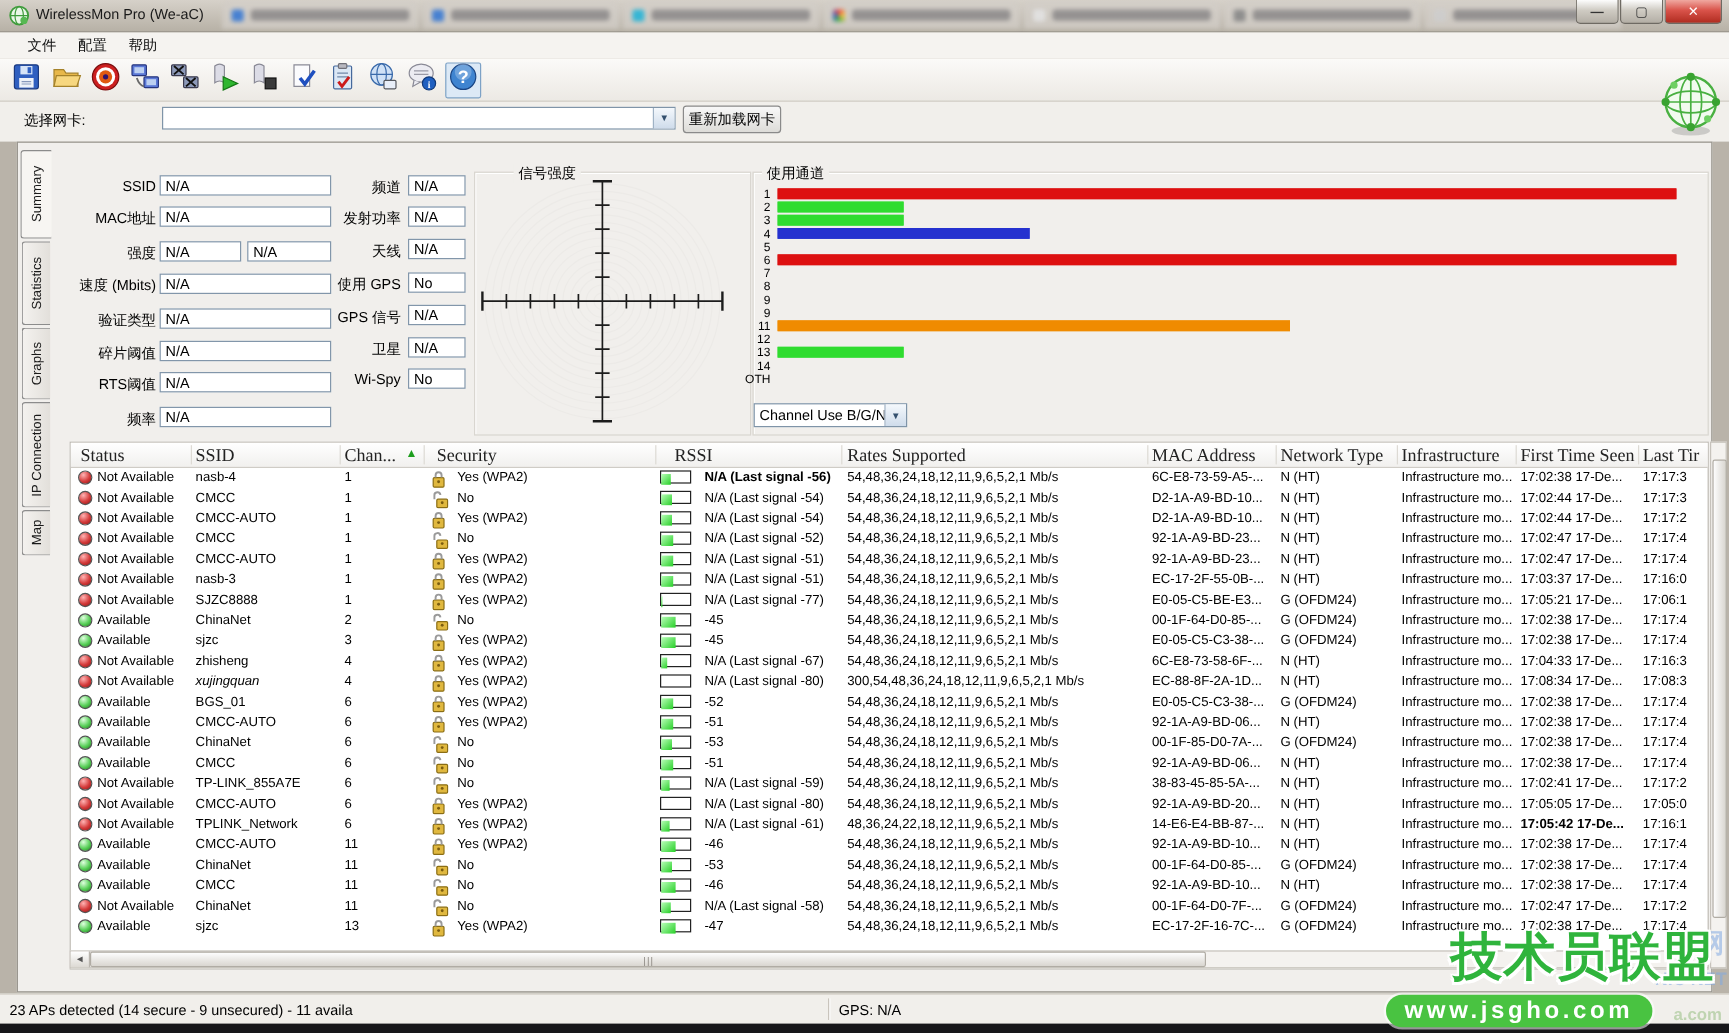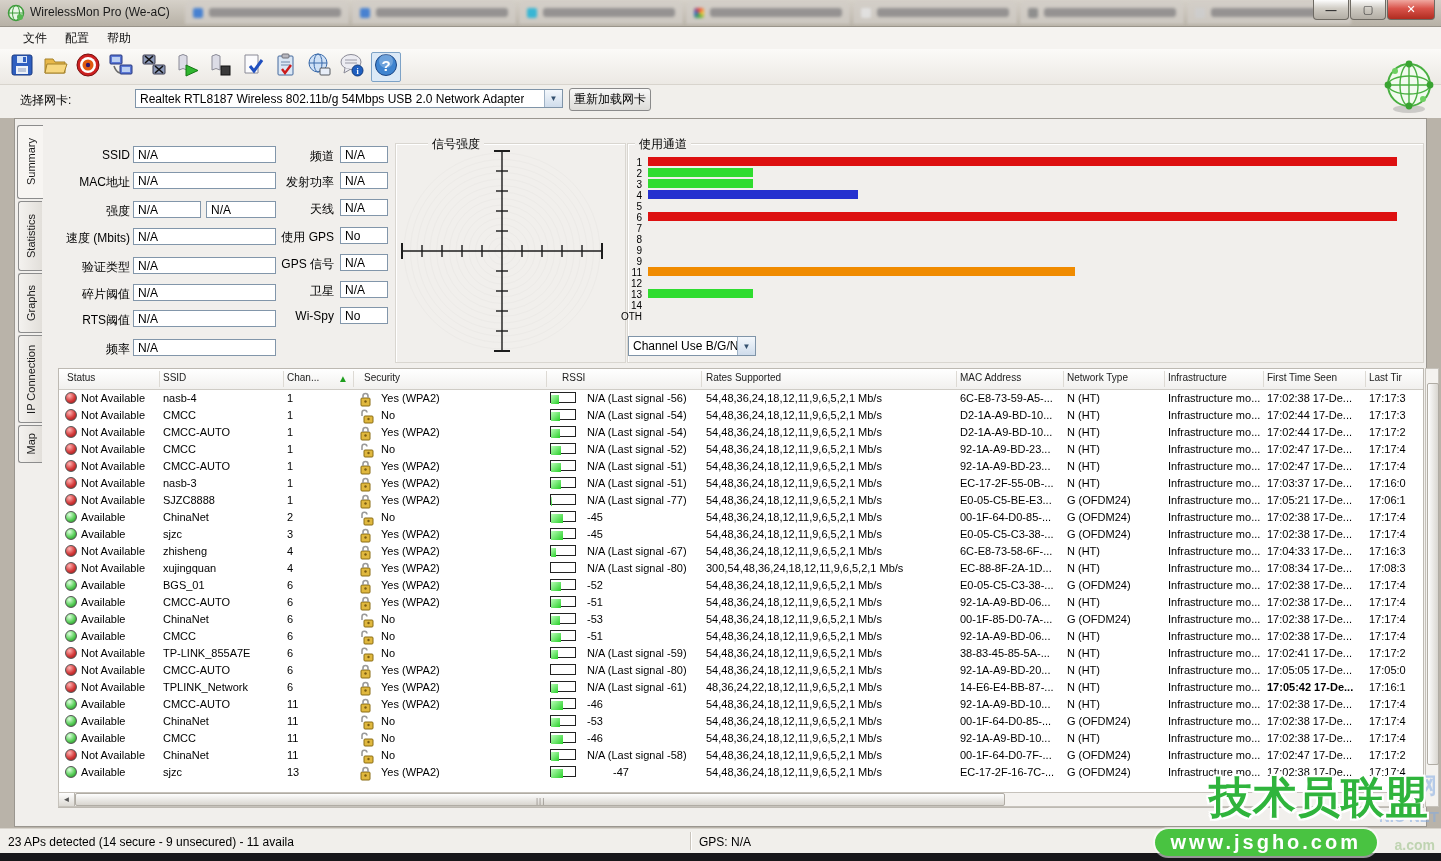--- a/index.html
+++ b/index.html
@@ -44,21 +44,21 @@
   .side-tab span{writing-mode:vertical-rl;transform:rotate(180deg);font-size:11px;color:#1a1a1a;white-space:nowrap;}
   .field-label{position:absolute;font-size:12px;color:#000;text-align:right;}
   .field-input{position:absolute;background:#fff;border:1px solid #8296aa;height:17px;box-sizing:border-box;font-size:12px;color:#000;padding:1px 0 0 4px;overflow:hidden;}
   .groupbox{position:absolute;border:1px solid #d9d6d0;box-shadow:1px 1px 0 #fff inset;}
   .group-title{position:absolute;font-size:12px;color:#000;background:#f1efec;padding:0 4px;}
   .chan-label{position:absolute;font-size:10px;color:#000;text-align:right;width:30px;}
   .chan-bar{position:absolute;height:9px;}
   
   .grid{position:absolute;left:58px;top:368px;width:1366px;height:440px;background:#fff;border:1px solid #bdb9b2;box-sizing:border-box;}
   .ghead{position:absolute;left:0;top:0;width:100%;height:20px;background:linear-gradient(#ffffff,#f1f0ee);border-bottom:1px solid #cfccc6;}
-  .gh-label{position:absolute;top:3px;font-size:10px;color:#222;white-space:nowrap;}
+  .gh-label{position:absolute;top:3px;font-size:15px;color:#222;white-space:nowrap;font-family:Liberation Serif, serif;}
   .gh-sep{position:absolute;top:2px;width:1px;height:16px;background:#dddad4;}
   .sort-arrow{position:absolute;top:4px;font-size:10px;color:#1e9e1e;}
   .gbody{position:absolute;left:0;top:21px;width:100%;height:403px;overflow:hidden;}
   .trow{position:absolute;left:0;width:100%;height:17px;font-size:11px;color:#000;}
   .trow span{position:absolute;top:2px;white-space:nowrap;}
   .sphere{position:absolute;top:2px;width:12px;height:12px;border-radius:50%;border:1px solid #555;box-sizing:border-box;}
   .sphere.red{background:radial-gradient(circle at 35% 28%,#ffb3b3,#d43a3a 55%,#8c1414);}
   .sphere.green{background:radial-gradient(circle at 35% 28%,#dfffdf,#58cf58 55%,#1d7a1d);}
   .rssibar{position:absolute;top:3px;width:26px;height:11px;border:1px solid #222;background:#fff;box-sizing:border-box;}
   .rssifill{height:100%;background:linear-gradient(135deg,#b9ffb9,#28cf28);}
@@ -231,21 +231,20 @@
           <circle cx="13" cy="13" r="10.5" fill="#3f84d0" stroke="#1a4584"></circle>
           <circle cx="13" cy="9" r="7" fill="rgba(255,255,255,.25)"></circle>
           <text x="13" y="18.5" font-size="15" fill="#fff" text-anchor="middle" font-weight="bold">?</text>
         </svg></span>
     </div>
 </div>
 
 <div class="adapterbar"></div>
 <span class="adapter-label">选择网卡:</span>
 <div class="combo" id="adapter-combo">
-  <span class="val" style="max-width:400px">Realtek RTL8187 Wireless 802.11b/g 54Mbps USB 2.0 Network Adapter</span>
   <span class="arrow">▼</span>
 </div>
 <div class="reload-btn">重新加载网卡</div>
 <span class="applogo">
   <svg width="52" height="54" viewBox="0 0 52 54">
     <ellipse cx="26" cy="49" rx="16" ry="4" fill="rgba(90,90,90,.25)"></ellipse>
     <circle cx="26" cy="25" r="21" fill="#f2fbef" stroke="#49b041" stroke-width="2"></circle>
     <ellipse cx="26" cy="25" rx="9" ry="21" fill="none" stroke="#49b041" stroke-width="1.4"></ellipse>
     <ellipse cx="26" cy="25" rx="21" ry="9" fill="none" stroke="#49b041" stroke-width="1.4"></ellipse>
     <line x1="5" y1="25" x2="47" y2="25" stroke="#49b041" stroke-width="1.4"></line>
@@ -422,21 +421,21 @@
         <span style="left: 228px;">1</span>
         <span class="locksvg" style="left: 300px;"><svg width="13" height="15" viewBox="0 0 13 15">
             <rect x="2" y="6" width="9" height="8" rx="1" fill="#e0b83f" stroke="#8a6d14"></rect>
             <path d="M4 6 v-2 a2.5 2.5 0 0 1 5 0 v2" fill="none" stroke="#9a9a9a" stroke-width="1.6"></path>
             <circle cx="6.5" cy="9.5" r="1.2" fill="#7a5c10"></circle>
           </svg></span>
         <span style="left: 322px;">Yes (WPA2)</span>
         <span class="rssibar" style="left: 491px;">
           <span class="rssifill" style="display: block; width: 35%;"></span>
         </span>
-        <span style="left: 528px;">N/A (Last signal -56)</span>
+        <span style="left: 528px; font-weight: bold;">N/A (Last signal -56)</span>
         <span style="left: 647px;">54,48,36,24,18,12,11,9,6,5,2,1 Mb/s</span>
         <span style="left: 901px;">6C-E8-73-59-A5-...</span>
         <span style="left: 1008px;">N (HT)</span>
         <span style="left: 1109px;">Infrastructure mo...</span>
         <span style="left: 1208px;">17:02:38 17-De...</span>
         <span style="left: 1310px;">17:17:3</span>
       </div>
       <div class="trow" style="top: 17px;">
         <span class="sphere red" style="left: 6px;"></span>
         <span style="left: 22px;">Not Available</span>
@@ -631,21 +630,21 @@
         <span style="left: 647px;">54,48,36,24,18,12,11,9,6,5,2,1 Mb/s</span>
         <span style="left: 901px;">6C-E8-73-58-6F-...</span>
         <span style="left: 1008px;">N (HT)</span>
         <span style="left: 1109px;">Infrastructure mo...</span>
         <span style="left: 1208px;">17:04:33 17-De...</span>
         <span style="left: 1310px;">17:16:3</span>
       </div>
       <div class="trow" style="top: 170px;">
         <span class="sphere red" style="left: 6px;"></span>
         <span style="left: 22px;">Not Available</span>
-        <span style="left: 104px;">xujingquan</span>
+        <span style="left: 104px; font-style: italic;">xujingquan</span>
         <span style="left: 228px;">4</span>
         <span class="locksvg" style="left: 300px;"><svg width="13" height="15" viewBox="0 0 13 15">
             <rect x="2" y="6" width="9" height="8" rx="1" fill="#e0b83f" stroke="#8a6d14"></rect>
             <path d="M4 6 v-2 a2.5 2.5 0 0 1 5 0 v2" fill="none" stroke="#9a9a9a" stroke-width="1.6"></path>
             <circle cx="6.5" cy="9.5" r="1.2" fill="#7a5c10"></circle>
           </svg></span>
         <span style="left: 322px;">Yes (WPA2)</span>
         <span class="rssibar" style="left: 491px;">
           <span class="rssifill" style="display: block; width: 0%;"></span>
         </span>
@@ -906,21 +905,21 @@
         <span style="left: 228px;">13</span>
         <span class="locksvg" style="left: 300px;"><svg width="13" height="15" viewBox="0 0 13 15">
             <rect x="2" y="6" width="9" height="8" rx="1" fill="#e0b83f" stroke="#8a6d14"></rect>
             <path d="M4 6 v-2 a2.5 2.5 0 0 1 5 0 v2" fill="none" stroke="#9a9a9a" stroke-width="1.6"></path>
             <circle cx="6.5" cy="9.5" r="1.2" fill="#7a5c10"></circle>
           </svg></span>
         <span style="left: 322px;">Yes (WPA2)</span>
         <span class="rssibar" style="left: 491px;">
           <span class="rssifill" style="display: block; width: 48%;"></span>
         </span>
-        <span style="left: 528px; margin-left: 26px;">-47</span>
+        <span style="left: 528px;">-47</span>
         <span style="left: 647px;">54,48,36,24,18,12,11,9,6,5,2,1 Mb/s</span>
         <span style="left: 901px;">EC-17-2F-16-7C-...</span>
         <span style="left: 1008px;">G (OFDM24)</span>
         <span style="left: 1109px;">Infrastructure mo...</span>
         <span style="left: 1208px;">17:02:38 17-De...</span>
         <span style="left: 1310px;">17:17:4</span>
       </div>
     </div>
 </div>
 <div class="vscroll">

